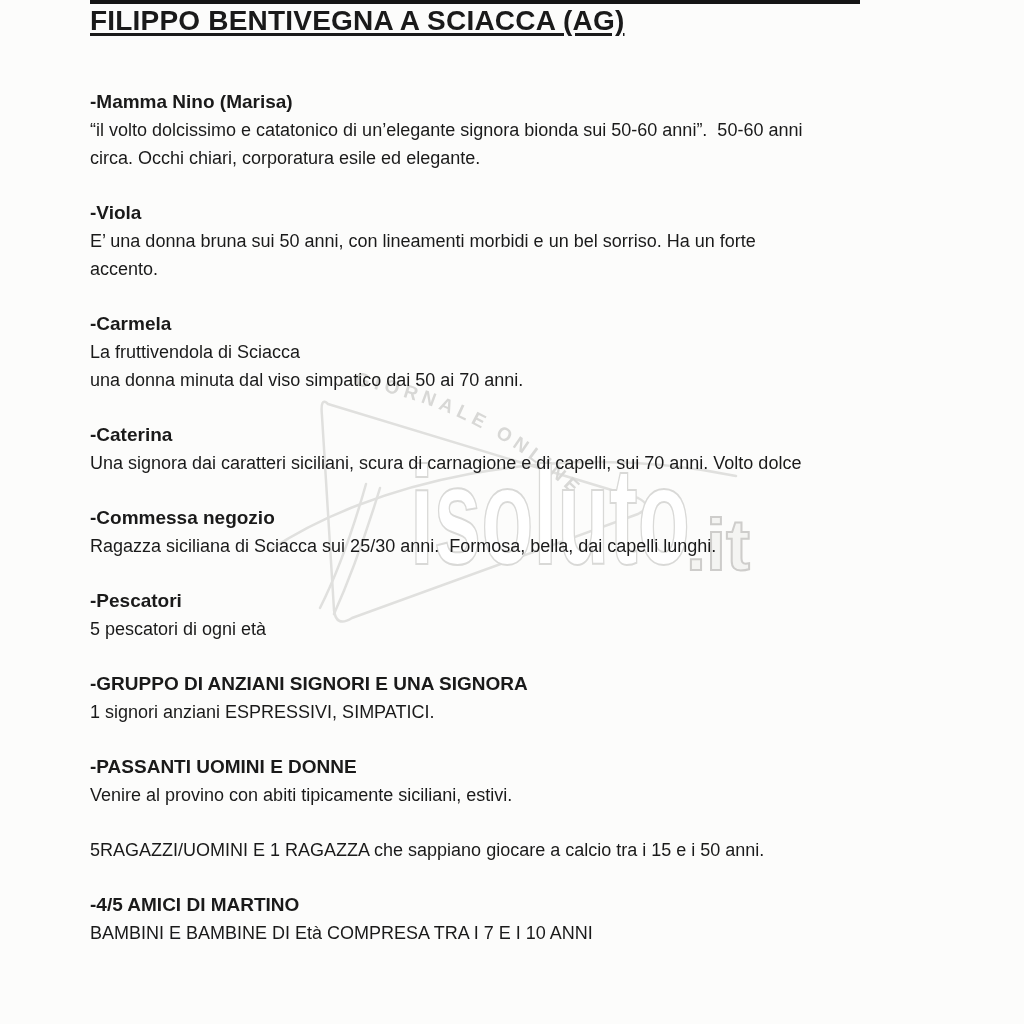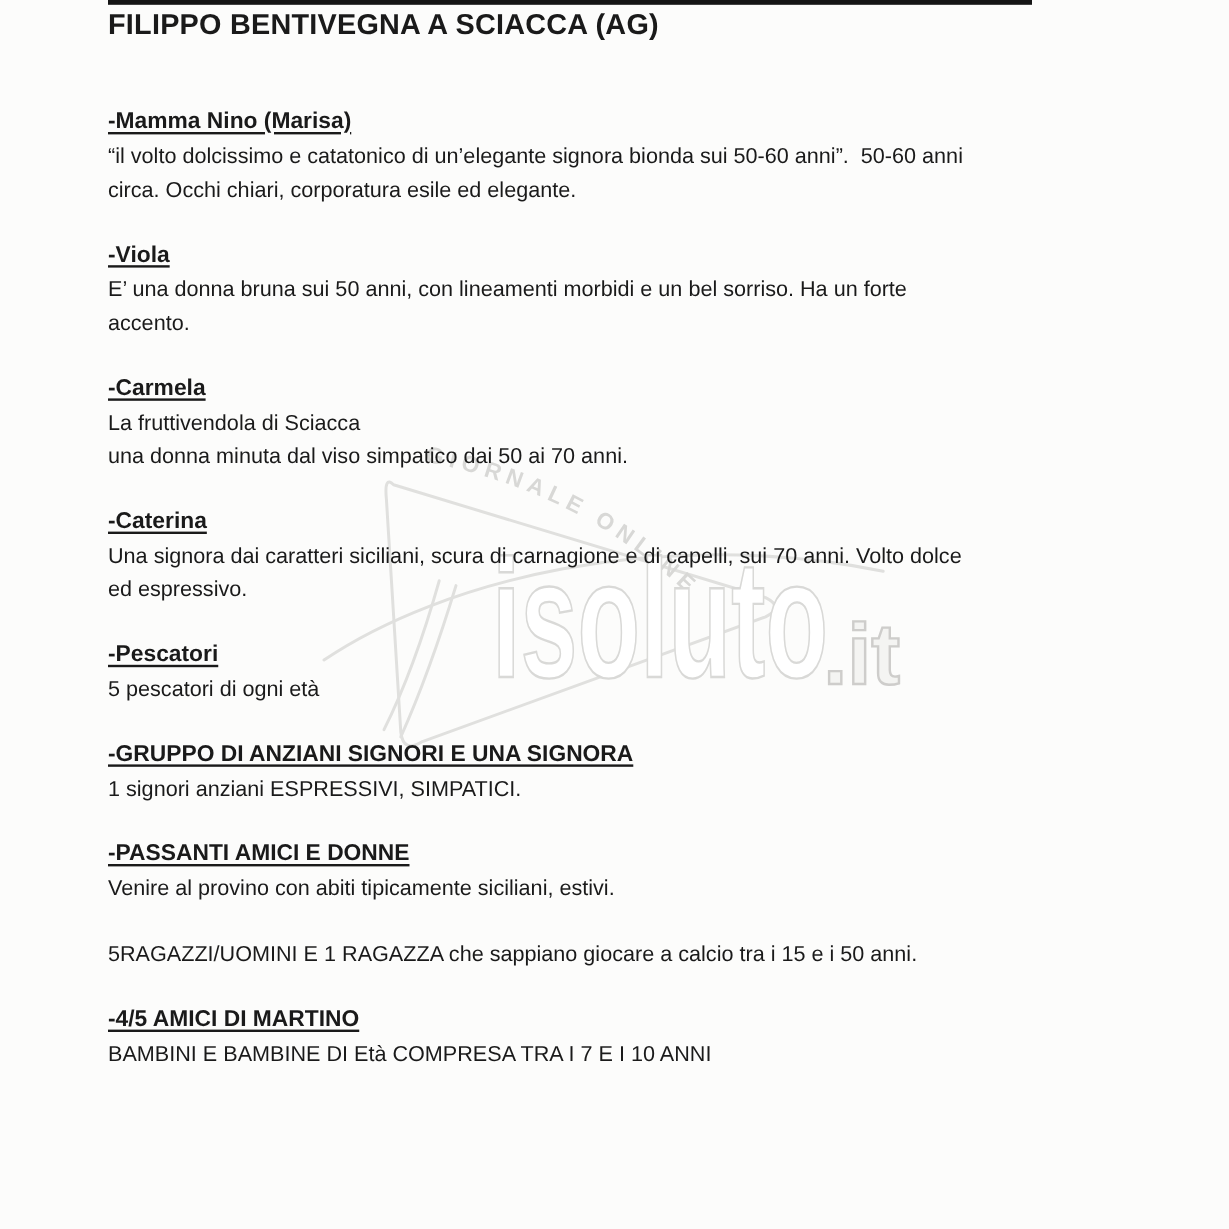--- a/index.html
+++ b/index.html
@@ -23,39 +23,39 @@
     width: 770px; height: 4px;
     background: #151515;
     z-index: 2;
   }
   .content {
     position: relative;
     z-index: 2;
     padding: 6px 85px 0 90px;
   }
   .doc-title {
-    font-size: 24px;
+    font-size: 28px;
     font-weight: 700;
     line-height: 30px;
     letter-spacing: 0.2px;
+    text-decoration: underline;
     text-decoration-thickness: 2.5px;
     text-underline-offset: 3px;
     margin: 0 0 52px 0;
     white-space: pre;
   }
   .section { margin-top: 27px; }
   .section:first-of-type { margin-top: 0; }
   .section-heading {
     font-size: 19px;
     font-weight: 700;
     line-height: 28px;
     white-space: pre;
   }
   .section-heading .hd {
-    text-decoration: underline;
     text-decoration-thickness: 2px;
     text-underline-offset: 3px;
   }
   .section-heading.no-underline .hd { text-decoration: none; }
   .body-line {
     font-size: 18px;
     line-height: 28px;
     white-space: pre;
   }
   
@@ -116,36 +116,39 @@
 
     <div class="section">
       <div class="section-heading"><span class="hd">-Carmela</span></div>
       <div class="body-line">La fruttivendola di Sciacca</div>
       <div class="body-line">una donna minuta dal viso simpatico dai 50 ai 70 anni.</div>
     </div>
 
     <div class="section">
       <div class="section-heading"><span class="hd">-Caterina</span></div>
       <div class="body-line">Una signora dai caratteri siciliani, scura di carnagione e di capelli, sui 70 anni. Volto dolce</div>
-      <div class="body-line">ed espressivo.</div>
     </div>
 
+    <div class="section">
+      <div class="section-heading"><span class="hd">-Commessa negozio</span></div>
+      <div class="body-line">Ragazza siciliana di Sciacca sui 25/30 anni.  Formosa, bella, dai capelli lunghi.</div>
+    </div>
 
     <div class="section">
       <div class="section-heading"><span class="hd">-Pescatori</span></div>
       <div class="body-line">5 pescatori di ogni età</div>
     </div>
 
     <div class="section">
       <div class="section-heading"><span class="hd">-GRUPPO DI ANZIANI SIGNORI E UNA SIGNORA</span></div>
       <div class="body-line">1 signori anziani ESPRESSIVI, SIMPATICI.</div>
     </div>
 
     <div class="section">
-      <div class="section-heading"><span class="hd">-PASSANTI AMICI E DONNE</span></div>
+      <div class="section-heading"><span class="hd">-PASSANTI UOMINI E DONNE</span></div>
       <div class="body-line">Venire al provino con abiti tipicamente siciliani, estivi.</div>
     </div>
 
     <div class="section">
       <div class="body-line">5RAGAZZI/UOMINI E 1 RAGAZZA che sappiano giocare a calcio tra i 15 e i 50 anni.</div>
     </div>
 
     <div class="section">
       <div class="section-heading"><span class="hd">-4/5 AMICI DI MARTINO</span></div>
       <div class="body-line">BAMBINI E BAMBINE DI Età COMPRESA TRA I 7 E I 10 ANNI</div>

